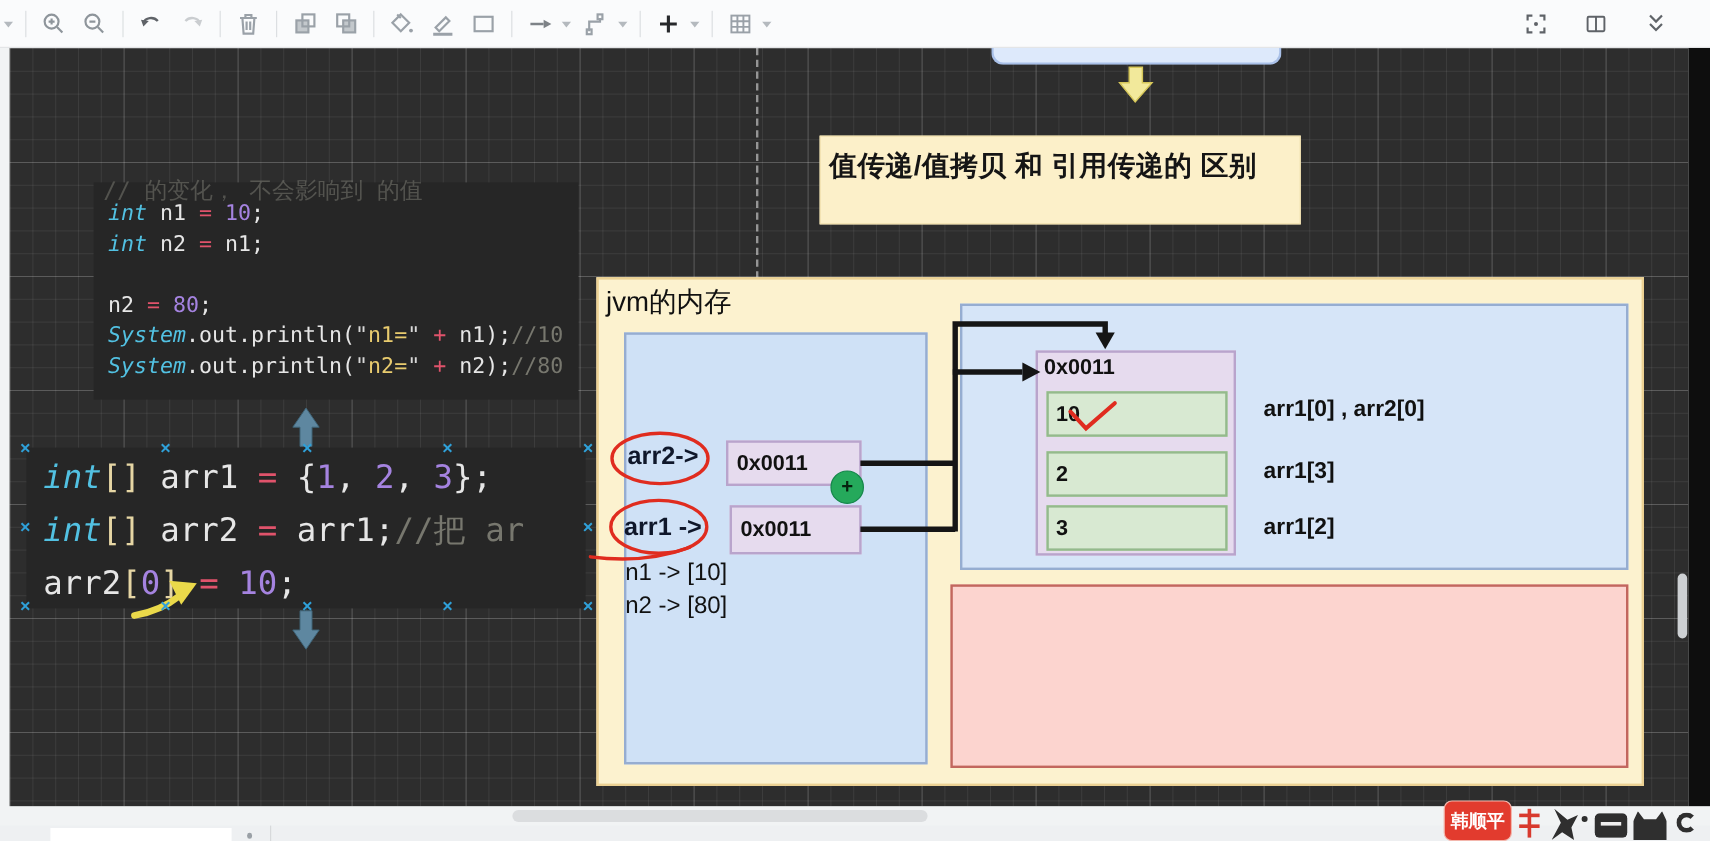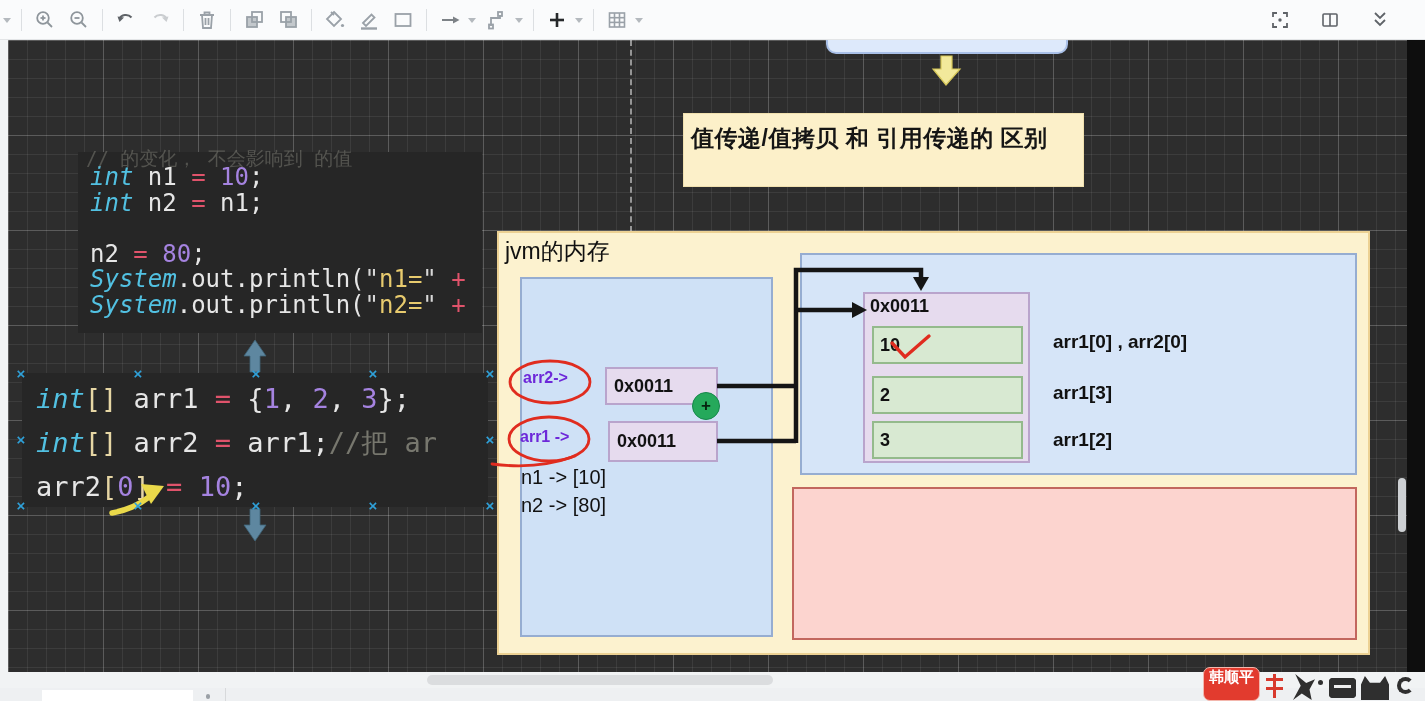--- a/index.html
+++ b/index.html
@@ -28,21 +28,21 @@
   .vthumb{position:absolute;left:1398px;top:478px;width:8px;height:54px;border-radius:4px;background:#cdd0d3;z-index:16}
 
   
   .bottom{position:absolute;left:0;top:672px;width:1425px;height:29px;background:#f1f3f4;z-index:18;overflow:hidden}
   .hthumb{position:absolute;left:427px;top:3px;width:346px;height:10px;border-radius:5px;background:#dbdddf}
   .pagebar{position:absolute;left:0;top:16px;width:1425px;height:13px;background:#eef0f2}
   .pagetab{position:absolute;left:42px;top:18px;width:151px;height:11px;background:#ffffff}
   .pagedot{position:absolute;left:206px;top:22px;width:4px;height:5px;border-radius:2px;background:#9aa0a6}
   .pagediv{position:absolute;left:225px;top:16px;width:1px;height:13px;background:#d7d9db}
 
-  .badge{position:absolute;left:1203px;top:667px;width:57px;height:34px;background:#e23b2e;border:1px solid #f3b7ad;border-radius:7px;color:#fff;font-weight:bold;font-size:15px;display:flex;align-items:flex-start;justify-content:center;z-index:19}
+  .badge{position:absolute;left:1203px;top:667px;width:57px;height:34px;background:#e23b2e;border:1px solid #f3b7ad;border-radius:7px;color:#fff;font-weight:bold;font-size:15px;display:flex;align-items:center;justify-content:center;z-index:19}
   .wm{position:absolute;top:674px;z-index:19}
   .wm-char{left:1266px;width:17px;height:24px;background:
       linear-gradient(#d83a2e 0 0) 0 4px/17px 3px no-repeat,
       linear-gradient(#d83a2e 0 0) 0 13px/17px 3px no-repeat,
       linear-gradient(#d83a2e 0 0) 7px 0/3px 24px no-repeat}
   .wm-bird{left:1293px;width:22px;height:26px;background:#2f2f2f;clip-path:polygon(0 100%,35% 45%,10% 0,60% 35%,100% 20%,75% 60%,85% 100%,40% 75%)}
   .wm-dot{left:1318px;top:680px;width:5px;height:5px;border-radius:50%;background:#2f2f2f}
   .wm-tv{left:1329px;top:678px;width:27px;height:20px;background:#2f2f2f;border-radius:4px;
       box-shadow:inset 0 0 0 2px #2f2f2f}
   .wm-tv i{position:absolute;left:5px;top:7px;width:17px;height:3px;background:#efefef;display:block}
@@ -53,32 +53,32 @@
   .shape{position:absolute;z-index:2}
   .topicbox{left:826px;top:40px;width:242px;height:14px;background:#dde9fb;border:2px solid #a9c0e8;border-top:none;border-radius:0 0 10px 10px}
   .titlebox{left:683px;top:113px;width:401px;height:74px;background:#fcf0c9;border:1px solid #f0e0ae;color:#151515;font-weight:bold;font-size:23px;padding:9px 7px;letter-spacing:.5px}
   .jvmbox{left:497px;top:231px;width:873px;height:424px;background:#fcf2cf;border:2px solid #ecd193}
   .jvmlabel{left:505px;top:236px;font-size:23px;font-weight:normal;color:#111}
   .stackbox{left:520px;top:277px;width:253px;height:360px;background:#cfe1f6;border:2px solid #96add1}
   .heapbox{left:800px;top:253px;width:557px;height:222px;background:#d6e5f8;border:2px solid #96add1}
   .methodbox{left:792px;top:487px;width:565px;height:153px;background:#fcd4cf;border:2px solid #c2675e}
   .arealabel{font-size:22px;font-weight:bold;color:#111;position:absolute}
   .addrbox{position:absolute;background:#e6dbee;border:2px solid #b9a4cc;color:#111;font-weight:bold;font-size:18px;display:flex;align-items:center;padding-left:7px;z-index:3}
-  .refname{position:absolute;font-size:16px;font-weight:bold;color:#6d28d9;z-index:3}
+  .refname{position:absolute;font-size:21px;font-weight:bold;color:#0f172a;z-index:3}
   .varline{position:absolute;font-size:20px;font-weight:normal;color:#111;z-index:3}
   .heapaddr{left:863px;top:292px;width:167px;height:171px;background:#e6dbee;border:2px solid #b9a4cc;z-index:3}
   .heapaddr .hlabel{position:absolute;left:5px;top:2px;font-size:18px;font-weight:bold;color:#111}
   .cell{position:absolute;left:7px;width:151px;height:38px;background:#d8e9d2;border:2px solid #94ba8c;font-size:18px;font-weight:bold;color:#111;display:flex;align-items:center;padding-left:6px}
   .celllabel{position:absolute;left:1053px;font-size:19px;font-weight:bold;color:#111;z-index:3}
   .plusdot{position:absolute;left:692px;top:392px;width:28px;height:28px;border-radius:50%;background:#25a95b;border:1px solid #15874a;color:#06230f;font-size:17px;font-weight:bold;text-align:center;line-height:26px;z-index:6}
   .plusdot::before{content:"+"}
 
   
   .code{position:absolute;background:#262626;font-family:"DejaVu Sans Mono",monospace;color:#e4e4e4;z-index:2;overflow:hidden}
-  .code1{left:78px;top:152px;width:404px;height:181px;font-size:24px;line-height:25.5px;padding:13px 0 0 12px}
+  .code1{left:78px;top:152px;width:404px;height:181px;font-size:18px;line-height:25.5px;padding:13px 0 0 12px}
   .code2{left:22px;top:373px;width:466px;height:134px;font-size:27px;line-height:44px;padding:4px 0 0 14px}
   .ghost{position:absolute;left:86px;top:146px;font-family:"DejaVu Sans Mono",monospace;font-size:19px;color:#8a8a80;opacity:.45;z-index:3;white-space:nowrap}
   .cl{white-space:pre}
   .tk-kw{color:#52c1e2;font-style:italic}
   .tk-pl{color:#e6e6e6}
   .tk-op{color:#e0536b}
   .tk-num{color:#a583e0}
   .tk-str{color:#e8cb6e}
   .tk-q{color:#d8d8d8}
   .tk-cm{color:#77776e}

